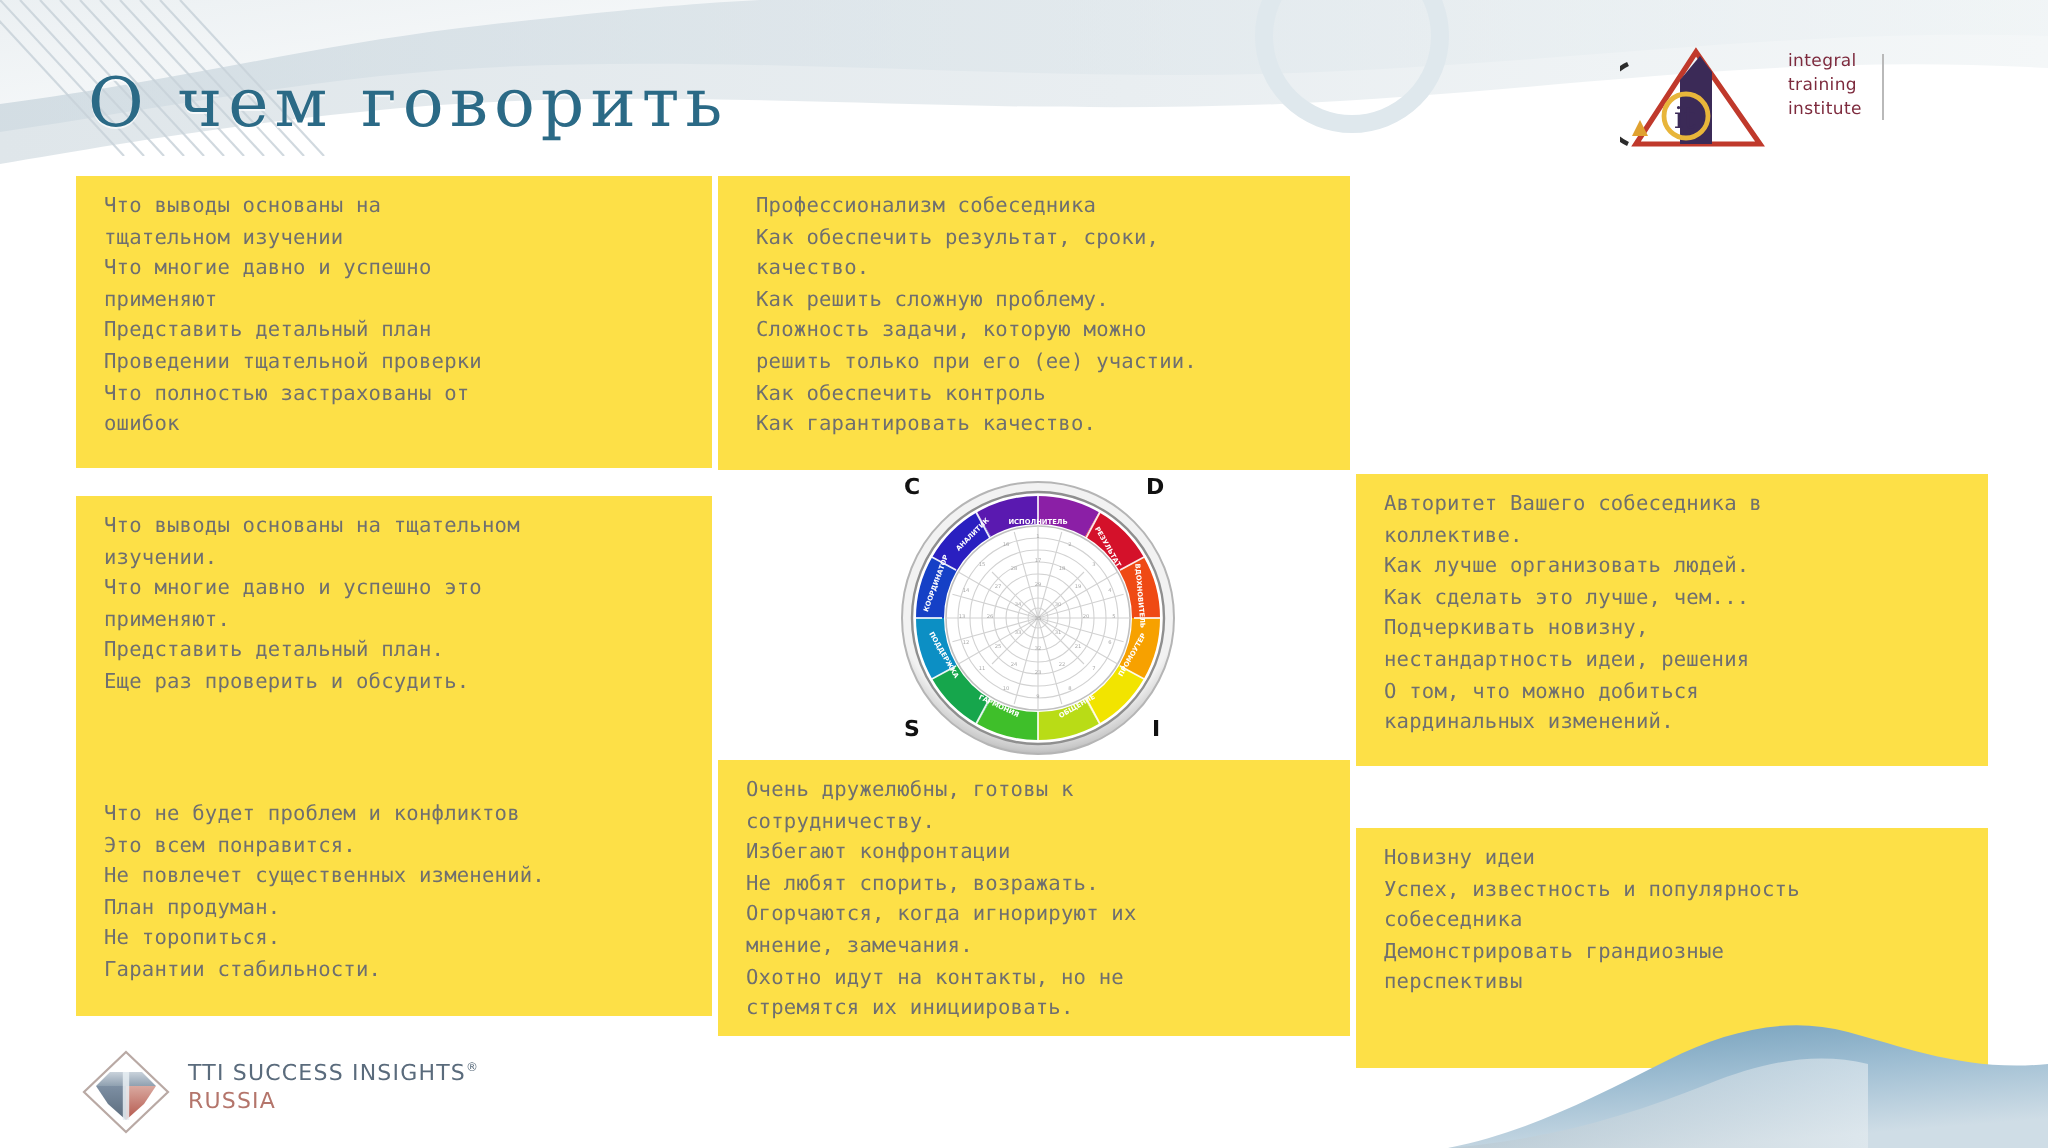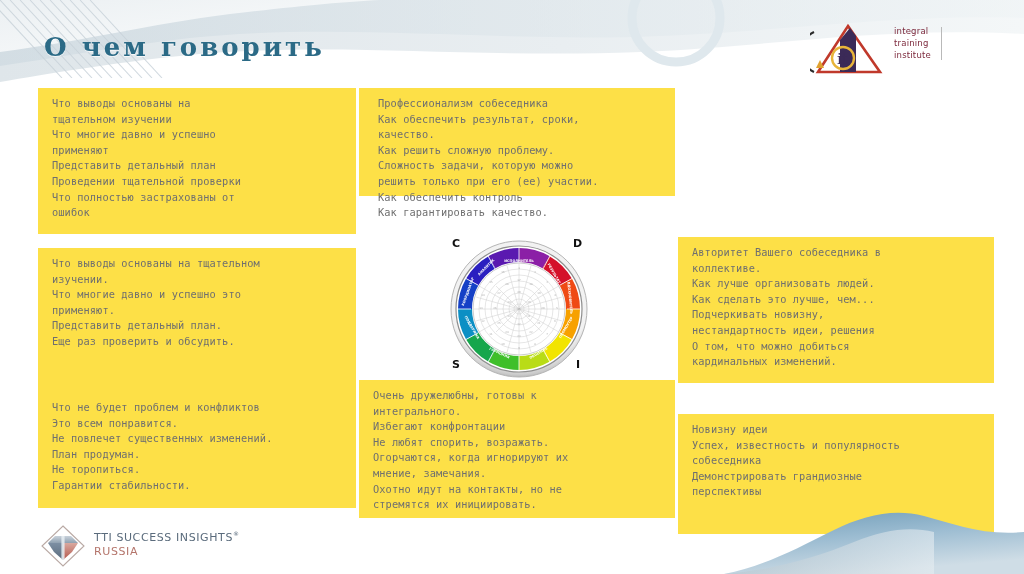--- a/index.html
+++ b/index.html
@@ -29,21 +29,21 @@
 
   .hatch{
     position:absolute; left:0; top:0; width:180px; height:78px;
     overflow:hidden; pointer-events:none;
   }
 
   
   #title{
     position:absolute; left:44px; top:32px;
     font-family:"DejaVu Serif", serif;
-    font-size:26px; font-weight:bold;
+    font-size:34px; font-weight:normal;
     color:#2b6a86;
     letter-spacing:3px;
     white-space:nowrap;
     text-shadow:0 1px 0 rgba(255,255,255,.7);
   }
 
   
   #iti-logo{
     position:absolute; right:12px; top:18px;
     width:210px; height:62px;
@@ -73,21 +73,21 @@
     white-space:pre-line;
   }
 
   
   .col-a{left:38px;  width:318px;}
   .col-b{left:359px; width:316px;}
   .col-c{left:678px; width:316px;}
 
   
   #p-a1{top:88px;  height:146px;}
-  #p-b1{top:88px;  height:108px;padding-left:19px;}
+  #p-b1{top:88px;  height:147px;padding-left:19px;}
   #p-c1{top:105px; height:112px;}
 
   #p-a2{top:248px; height:150px;}
   #p-c2{top:237px; height:146px;}
 
   #p-a3{top:392px; height:116px;}
   #p-b3{top:380px; height:138px;}
   #p-c3{top:414px; height:120px;}
 
   
@@ -230,21 +230,21 @@
 О том, что можно добиться
 кардинальных изменений.</div>
 
   <div id="p-a3" class="panel col-a">Что не будет проблем и конфликтов
 Это всем понравится.
 Не повлечет существенных изменений.
 План продуман.
 Не торопиться.
 Гарантии стабильности.</div>
   <div id="p-b3" class="panel col-b">Очень дружелюбны, готовы к
-интегрального.
+сотрудничеству.
 Избегают конфронтации
 Не любят спорить, возражать.
 Огорчаются, когда игнорируют их
 мнение, замечания.
 Охотно идут на контакты, но не
 стремятся их инициировать.</div>
   <div id="p-c3" class="panel col-c">Новизну идеи
 Успех, известность и популярность
 собеседника
 Демонстрировать грандиозные

